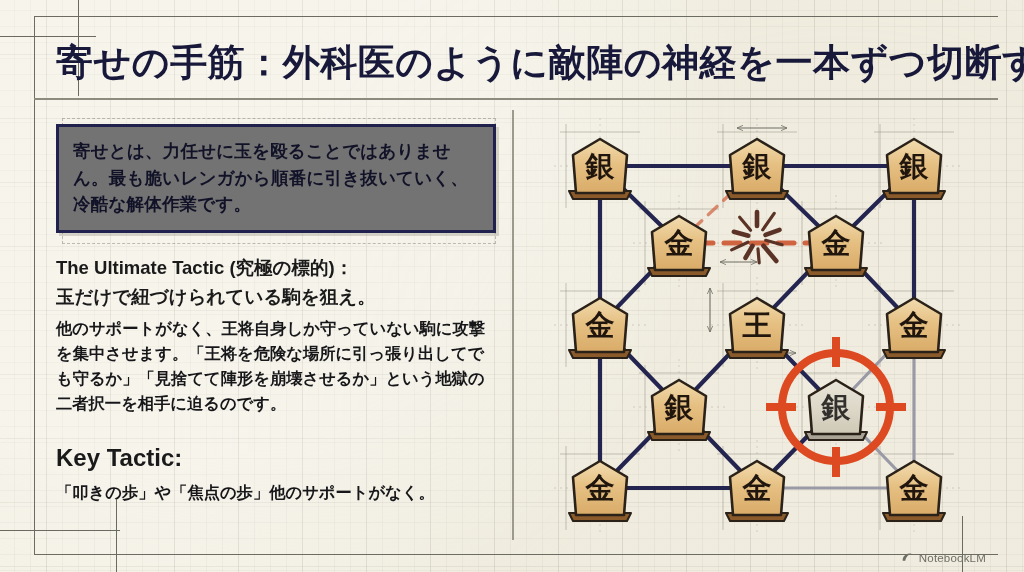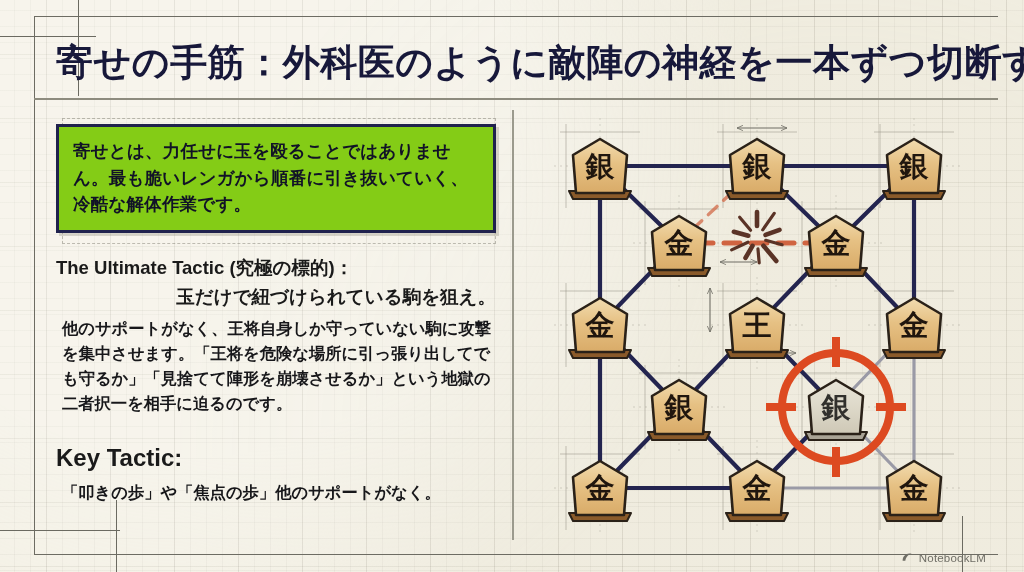--- a/index.html
+++ b/index.html
@@ -54,40 +54,40 @@
   }
   .hdr-rule{position:absolute;left:34px;top:98px;width:964px;height:2px;background:#8d8b7e;}
   .v-div{position:absolute;left:512px;top:110px;width:2px;height:430px;background:#9b9a8d;}
 
   
   #left{position:absolute;left:56px;top:124px;width:440px;}
 
   .callout{
     position:relative;
     border:3px solid #20224d;
-    background:#84cc16;
+    background:#737373;
     padding:11px 14px 12px 14px;
     box-shadow:3px 3px 0 rgba(140,136,118,.30);
   }
   .callout p{
     margin:0;font-weight:700;font-size:17.5px;line-height:1.52;color:#111227;
     letter-spacing:.2px;
   }
   .dash-guide{position:absolute;border:1px dashed rgba(120,118,105,.45);}
   .dg1{left:62px;top:118px;width:432px;height:124px;}
 
   .sec{margin-top:22px;}
   .sec-head{
     font-weight:700;font-size:18.5px;color:#1a1a1a;line-height:1.45;margin:0;
   }
   .sec-sub{
-    font-weight:700;font-size:18.5px;color:#1a1a1a;line-height:1.45;margin:2px 0 0 0;text-align:right;
+    font-weight:700;font-size:18.5px;color:#1a1a1a;line-height:1.45;margin:2px 0 0 0;
   }
   .sec-body{
-    margin:6px 0 0 6px;font-size:16.3px;line-height:1.52;color:#17171a;font-weight:700;
+    margin:6px 0 0 0;font-size:16.3px;line-height:1.52;color:#17171a;font-weight:700;
   }
   .sec2{margin-top:26px;}
   .sec2 .sec-head{font-size:24px;}
   .sec2 .sec-body{margin-top:4px;font-size:16.3px;}
 
   
   #board{position:absolute;left:524px;top:110px;width:466px;height:430px;}
   #board svg{display:block;}
 
   

